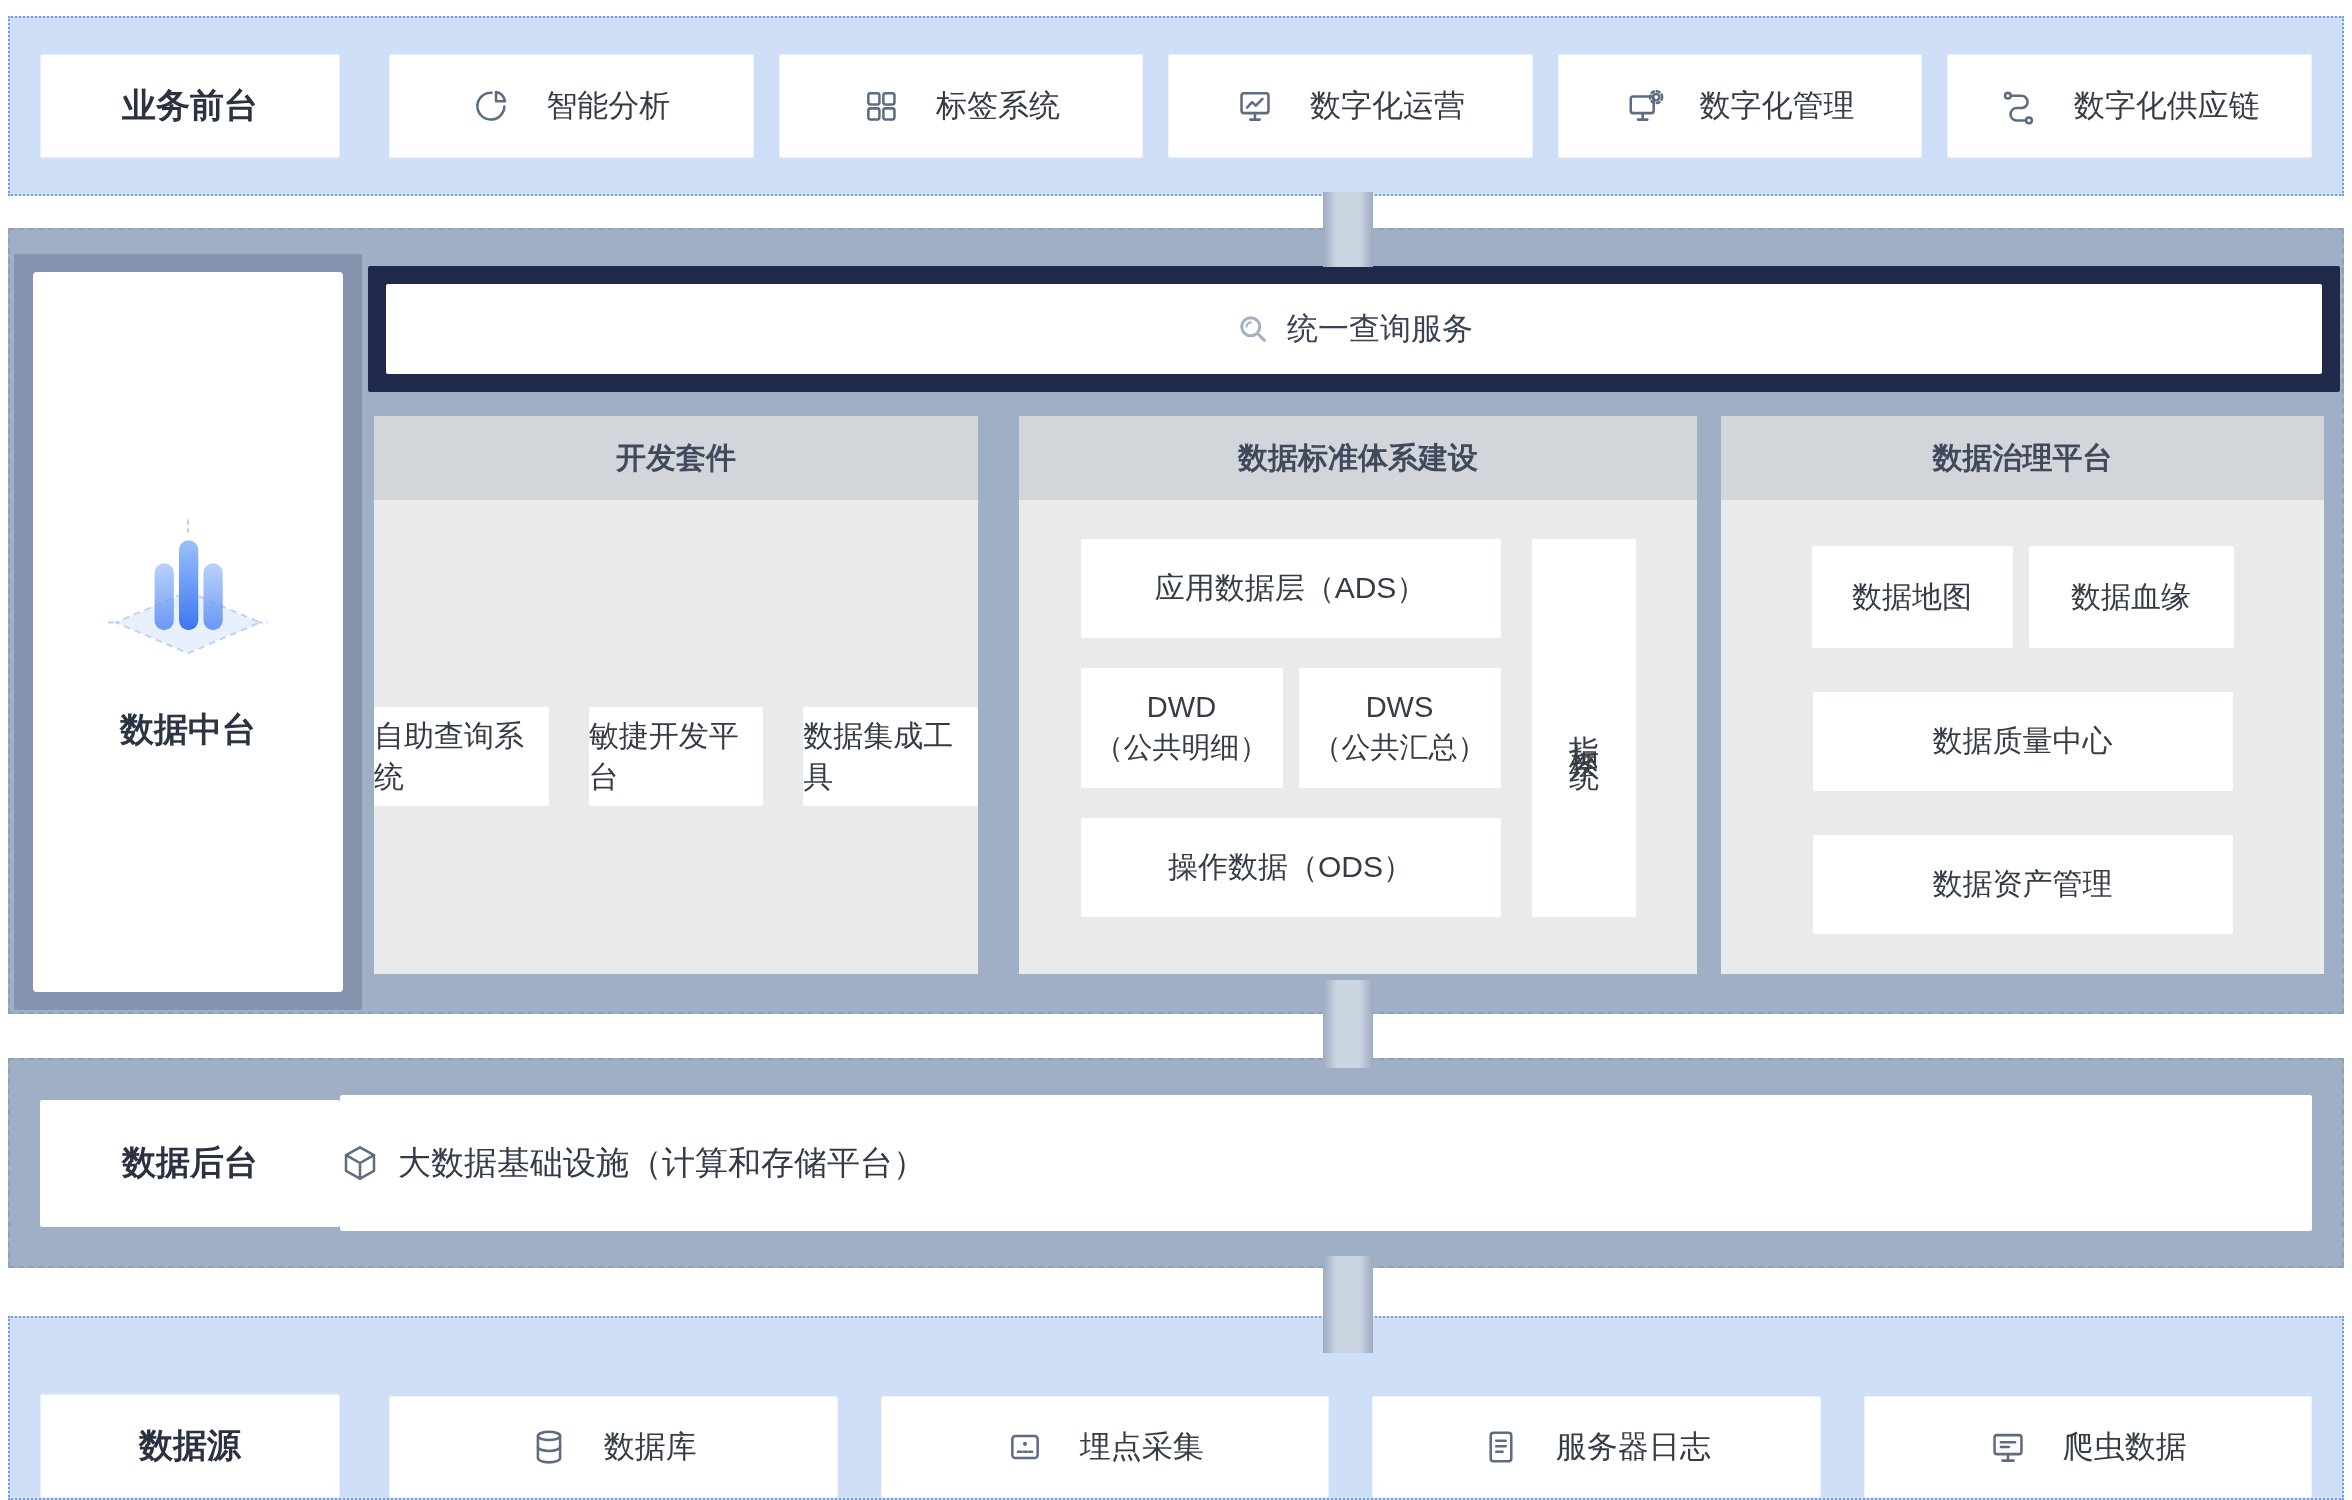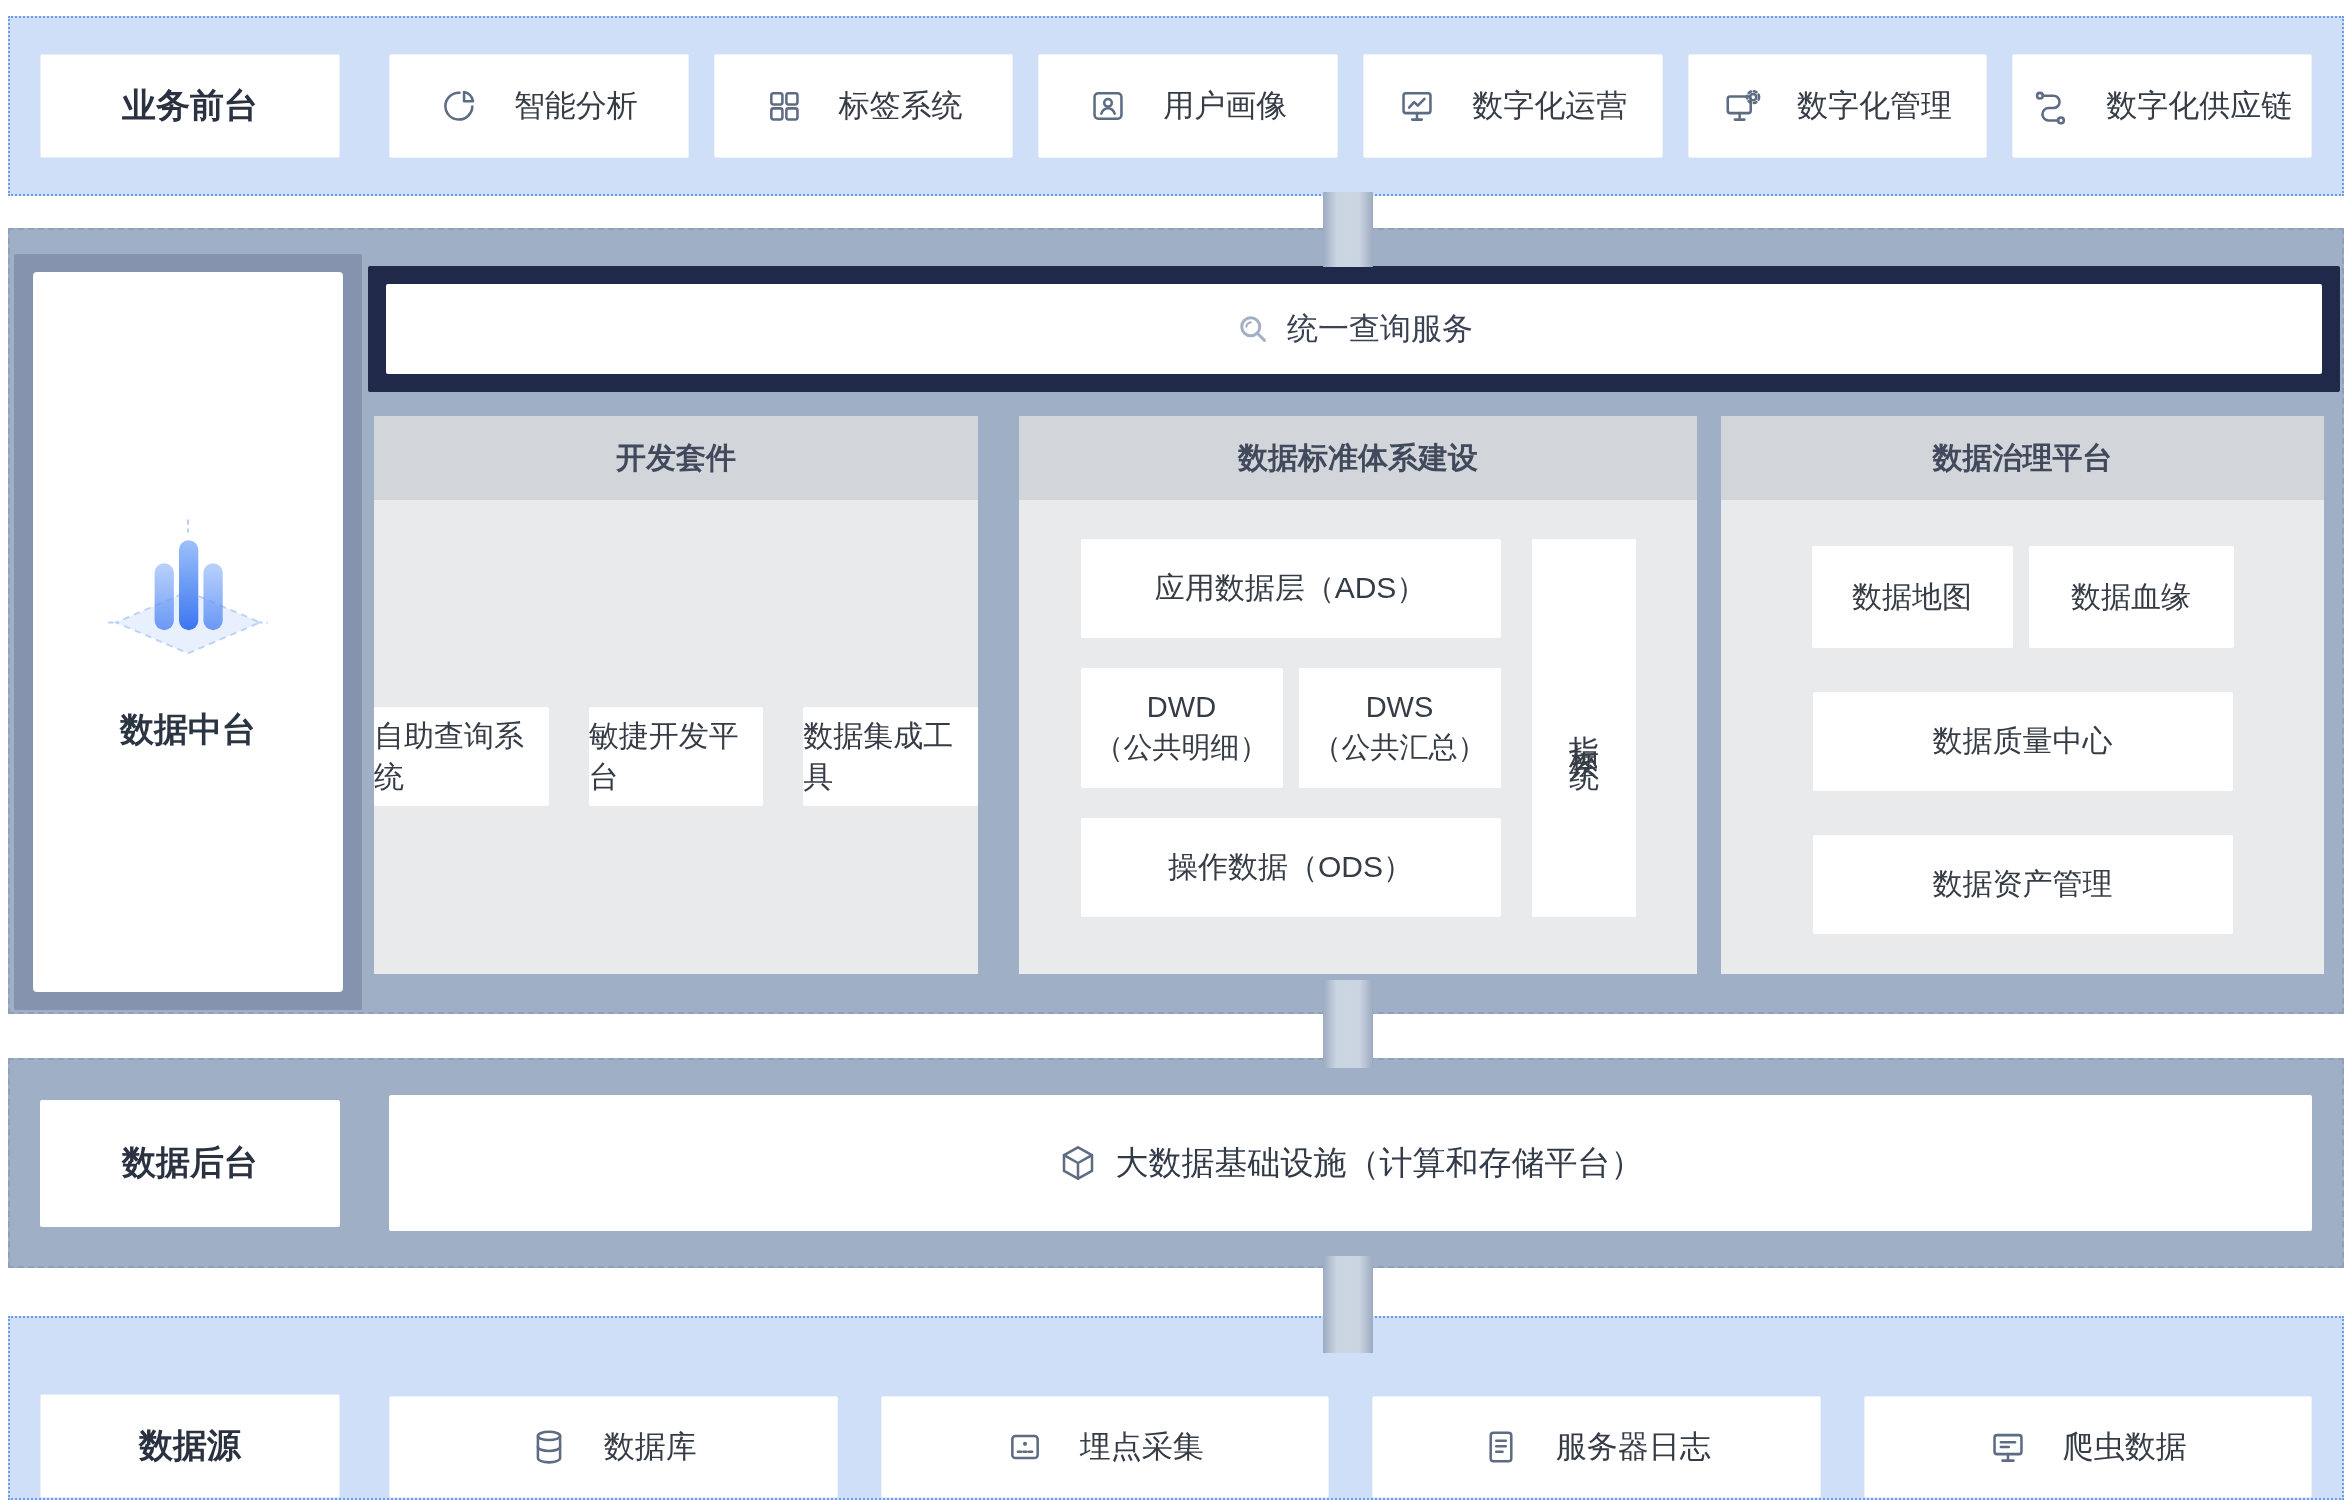--- a/index.html
+++ b/index.html
@@ -91,22 +91,22 @@
   .col3 .col-body { flex-direction:column; align-items:center; padding-top:46px; gap:44px; }
   .row-pair { display:flex; gap:16px; }
   .card-map { width:201px; height:102px; font-size:30px; }
   .card-lineage { width:205px; height:102px; font-size:30px; }
   .card-wide { width:420px; height:99px; font-size:30px; }
 
   
   .back-band { top:1058px; height:210px; display:flex; align-items:center; padding:0 30px; }
   .back-band .pill-label { height:127px; border:none; }
   .infra-bar {
-    flex:1; margin-left:49px; height:136px; background:#ffffff; border-radius:2px;
-    display:flex; align-items:center; justify-content:center; gap:18px;
+    flex:1; height:136px; background:#ffffff; border-radius:2px;
+    display:flex; align-items:center; gap:18px;
     font-size:33px; color:#333b49;
   }
 
   
   .source-band { top:1308px; height:184px; display:flex; align-items:flex-end; padding:0 30px; }
   .source-items { display:flex; flex:1; gap:43px; margin-left:49px; }
   .source-items .card { flex:1; height:102px; }
 
   .icon { flex:none; display:inline-flex; align-items:center; justify-content:center; }
   svg { display:block; }
@@ -131,30 +131,20 @@
       <div class="card">
         <span class="icon">
           <svg width="38" height="38" viewBox="0 0 24 24" fill="none" stroke="#5d6c82" stroke-width="1.6" stroke-linecap="round" stroke-linejoin="round">
             <rect x="4" y="4" width="7" height="7" rx="1.4"></rect>
             <rect x="13.5" y="4" width="7" height="7" rx="1.4"></rect>
             <rect x="4" y="13.5" width="7" height="7" rx="1.4"></rect>
             <rect x="13.5" y="13.5" width="7" height="7" rx="1.4"></rect>
           </svg>
         </span>
         <span>标签系统</span>
-      </div>
-      <div class="card">
-        <span class="icon">
-          <svg width="38" height="38" viewBox="0 0 24 24" fill="none" stroke="#5d6c82" stroke-width="1.6" stroke-linecap="round" stroke-linejoin="round">
-            <rect x="3.5" y="4" width="17" height="16" rx="2.4"></rect>
-            <circle cx="12" cy="10" r="2.4"></circle>
-            <path d="M7.8 16.8 c0.8 -2.3 2.4 -3.4 4.2 -3.4 s3.4 1.1 4.2 3.4"></path>
-          </svg>
-        </span>
-        <span>用户画像</span>
       </div>
       <div class="card">
         <span class="icon">
           <svg width="38" height="38" viewBox="0 0 24 24" fill="none" stroke="#5d6c82" stroke-width="1.6" stroke-linecap="round" stroke-linejoin="round">
             <rect x="3.5" y="4" width="17" height="12.5" rx="1.5"></rect>
             <path d="M7 13 l3.2 -3.4 2.3 2.2 4.2 -4.3"></path>
             <path d="M9 20.6 h6 M12 16.5 v4.1"></path>
           </svg>
         </span>
         <span>数字化运营</span>

